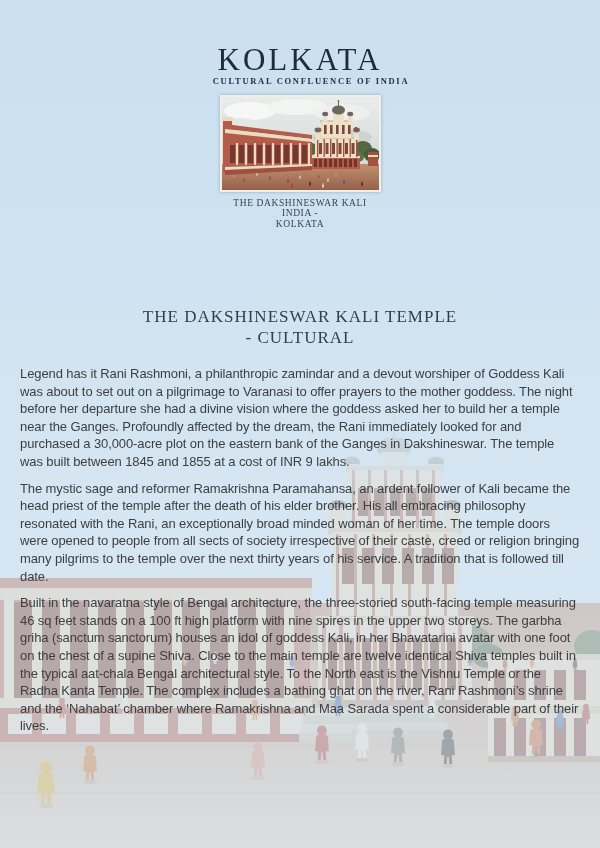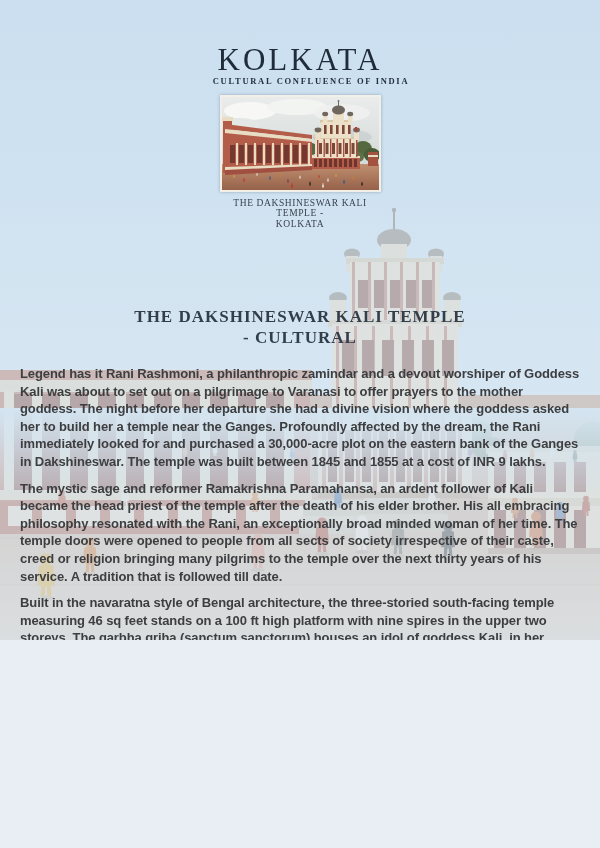--- a/index.html
+++ b/index.html
@@ -1,39 +1,39 @@
 <!DOCTYPE html>
 <html><head>
 <meta charset="utf-8">
 <style>
   html,body{margin:0;padding:0;background:#e8eef4;}
   .page{
-    position:relative;width:600px;height:640px;overflow:hidden;
+    position:relative;width:600px;height:848px;overflow:hidden;
     background:linear-gradient(180deg,#cbdff0 0%,#cfe2f1 30%,#d5e6f2 55%,#dbe9f3 100%);
     font-family:"Liberation Sans",sans-serif;
   }
   .bg-art{position:absolute;left:0;bottom:0;width:600px;height:440px;z-index:0;}
   .bg-fade{position:absolute;left:0;top:408px;width:600px;height:95px;z-index:0;
     background:linear-gradient(180deg,#d4e5f1 0%,rgba(212,229,241,0) 100%);}
   .content{position:relative;z-index:1;}
   header{padding-top:44px;text-align:center;line-height:1;}
   h1{margin:0;font-family:"Liberation Serif",serif;font-weight:400;font-size:31px;
      letter-spacing:3px;color:#202c3a;}
   .subtitle{font-family:"Liberation Serif",serif;font-size:8.5px;font-weight:700;
      letter-spacing:1.7px;color:#243040;margin-top:2px;transform:translateX(11px);}
   figure{width:161px;margin:9px auto 0;}
   .photo{display:block;width:157px;height:93px;border:2px solid #f2efe8;
      box-shadow:0 0 3px rgba(80,100,120,.45);background:#e7e9e8;}
   figcaption{margin-top:6px;text-align:center;font-family:"Liberation Serif",serif;
      font-size:9.5px;letter-spacing:.6px;color:#39424e;line-height:10.5px;}
   h2{margin:77px 0 0;text-align:center;font-family:"Liberation Serif",serif;
-     font-weight:700;font-size:17px;letter-spacing:1px;color:#333e4b;line-height:21px;}
+     font-weight:400;font-size:17px;letter-spacing:1px;color:#333e4b;line-height:21px;}
   .body-text{margin:17px 20px 0;font-size:13px;line-height:17.6px;
      letter-spacing:-0.1px;color:#3d3e40;}
-  .body-text p{margin:0 0 9px;font-weight:bold;}
+  .body-text p{margin:0 0 9px;}
 </style>
 </head>
 <body>
 
 <div class="page">
 
   <svg class="bg-art" viewBox="0 0 600 440" aria-hidden="true">
     <defs>
       <linearGradient id="plz" x1="0" y1="0" x2="0" y2="1">
         <stop offset="0" stop-color="#c39a82"></stop>
@@ -248,21 +248,21 @@
           <use href="#prs" fill="#e8e4da" transform="translate(106,85) scale(0.32)"></use>
           <use href="#prs" fill="#d9a13c" transform="translate(114,80) scale(0.28)"></use>
           <use href="#prs" fill="#355a85" transform="translate(122,87) scale(0.36)"></use>
           <use href="#prs" fill="#d07a3e" transform="translate(131,83) scale(0.30)"></use>
           <use href="#prs" fill="#2f2b28" transform="translate(140,89) scale(0.36)"></use>
           <use href="#prs" fill="#c0392b" transform="translate(70,91) scale(0.40)"></use>
           <use href="#prs" fill="#e8e4da" transform="translate(101,91) scale(0.40)"></use>
         </g>
       </svg>
       <figcaption>
-        <div>THE DAKSHINESWAR KALI TEMPLE -</div>
+        <div>THE DAKSHINESWAR KALI INDIA -</div>
         <div>KOLKATA</div>
       </figcaption>
     </figure>
 
     <h2>
       <div>THE DAKSHINESWAR KALI TEMPLE</div>
       <div>- CULTURAL</div>
     </h2>
 
     <section class="body-text">

